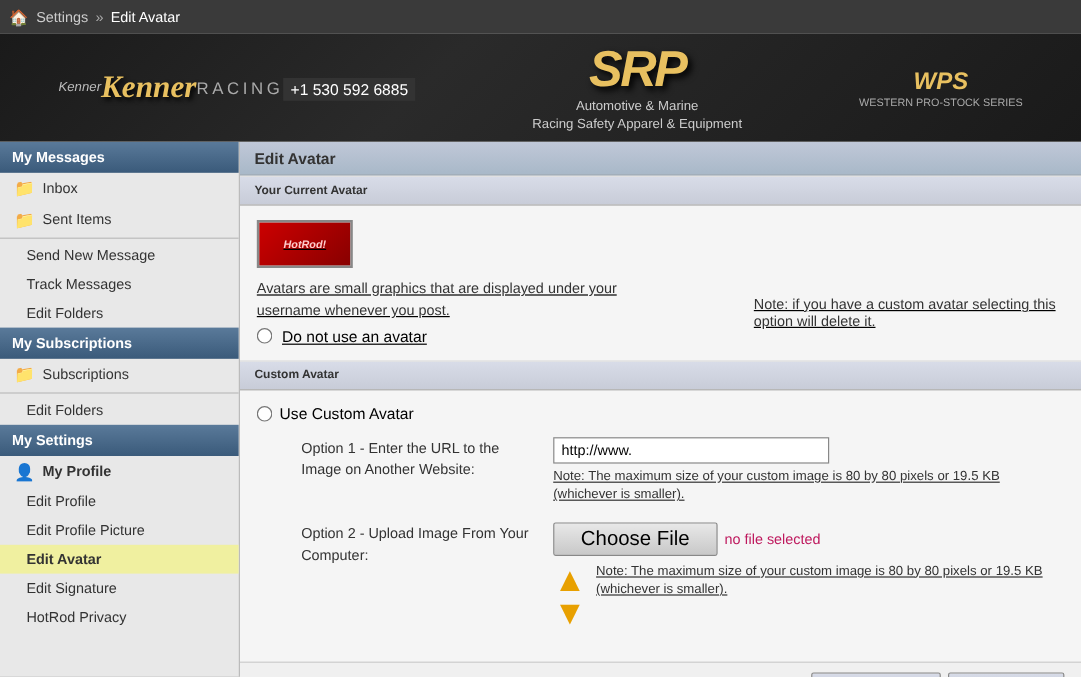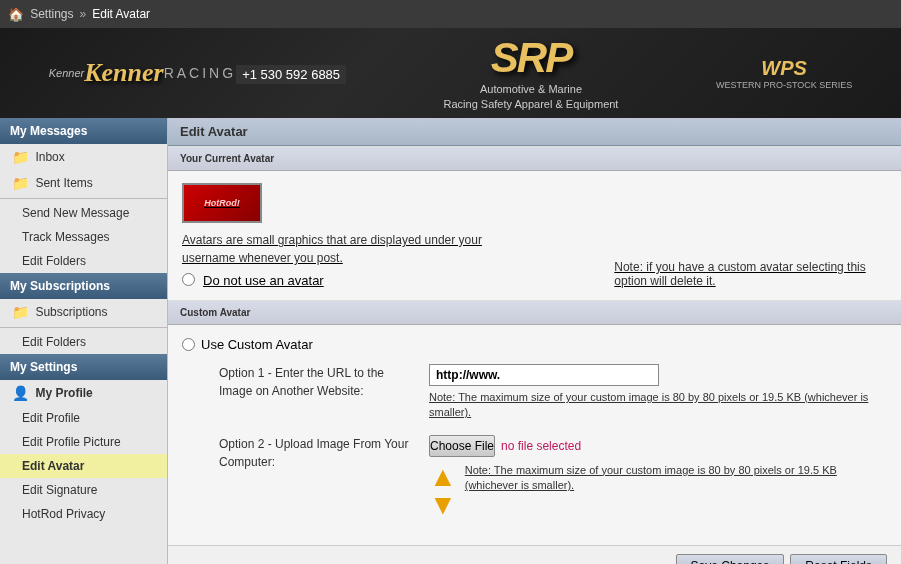--- a/index.html
+++ b/index.html
@@ -70,21 +70,21 @@
 
     
     .main-layout {
       display: flex;
       width: 901px;
       height: 446px;
     }
 
     
     .sidebar {
-      width: 168px;
+      width: 200px;
       background: #e8e8e8;
       border-right: 1px solid #bbb;
       flex-shrink: 0;
       overflow-y: auto;
     }
     .sidebar-section-header {
       background: linear-gradient(to bottom, #5a7a9a, #3a5a7a);
       color: #fff;
       padding: 6px 10px;
       font-size: 12px;
@@ -161,21 +161,21 @@
       margin-left: 20px;
     }
     .radio-row {
       display: flex;
       align-items: flex-start;
       gap: 8px;
     }
     .radio-and-note {
       display: flex;
       gap: 57px;
-      align-items: flex-end;
+      align-items: center;
     }
     .custom-avatar-section {
       padding: 12px 14px;
     }
     .use-custom-row {
       display: flex;
       align-items: center;
       gap: 6px;
       margin-bottom: 12px;
     }
@@ -195,39 +195,38 @@
     }
     .option-controls {
       flex: 1;
     }
     .url-input {
       width: 230px;
       border: 1px solid #888;
       padding: 3px 6px;
       font-size: 12px;
       background: #fff;
-      font-weight: bold;
     }
     .option-note {
       font-size: 11px;
       color: #333;
       margin-top: 4px;
       line-height: 1.4;
       text-decoration: underline;
     }
     .file-upload-row {
       display: flex;
       align-items: center;
       gap: 6px;
     }
     .choose-file-btn {
       background: linear-gradient(to bottom, #e8e8e8, #c8c8c8);
       border: 1px solid #888;
-      padding: 3px 0;
-      font-size: 12px;
+      padding: 3px 22px;
+      font-size: 17px;
       cursor: pointer;
       border-radius: 2px;
     }
     .no-file-text {
       font-size: 12px;
       color: #be185d;
     }
     .action-buttons-row {
       display: flex;
       justify-content: flex-end;

